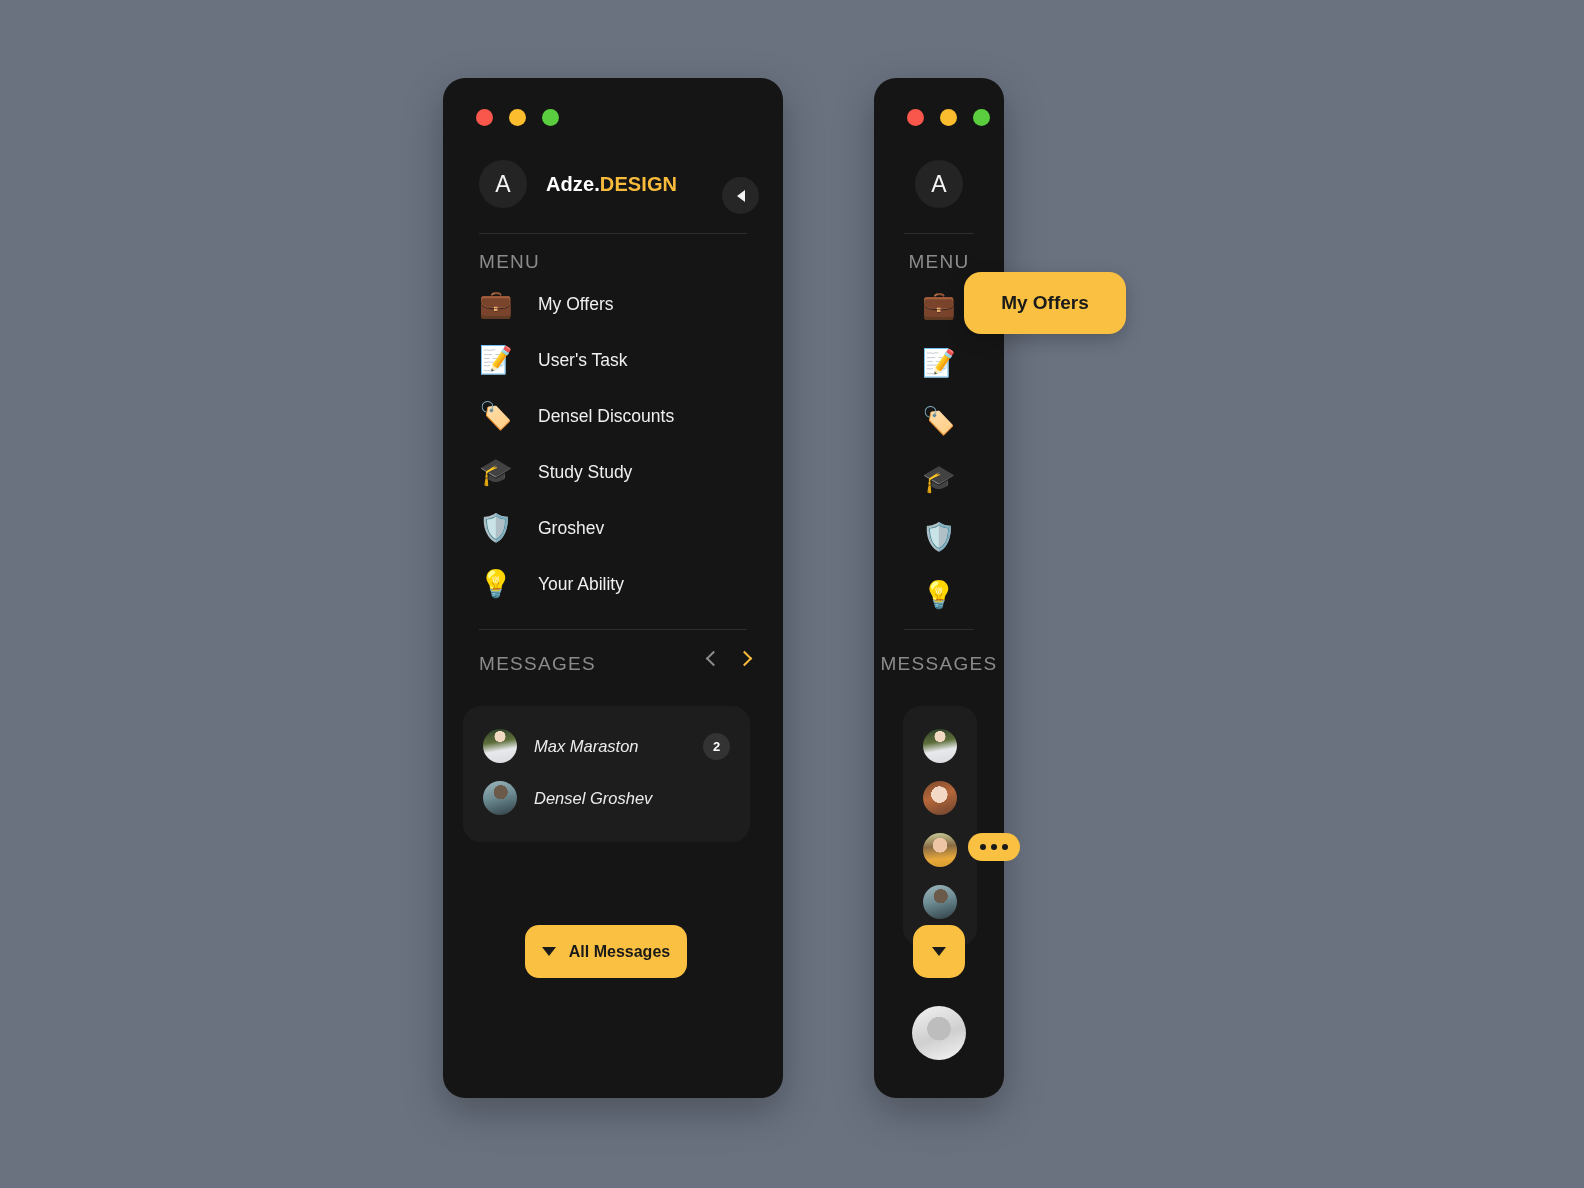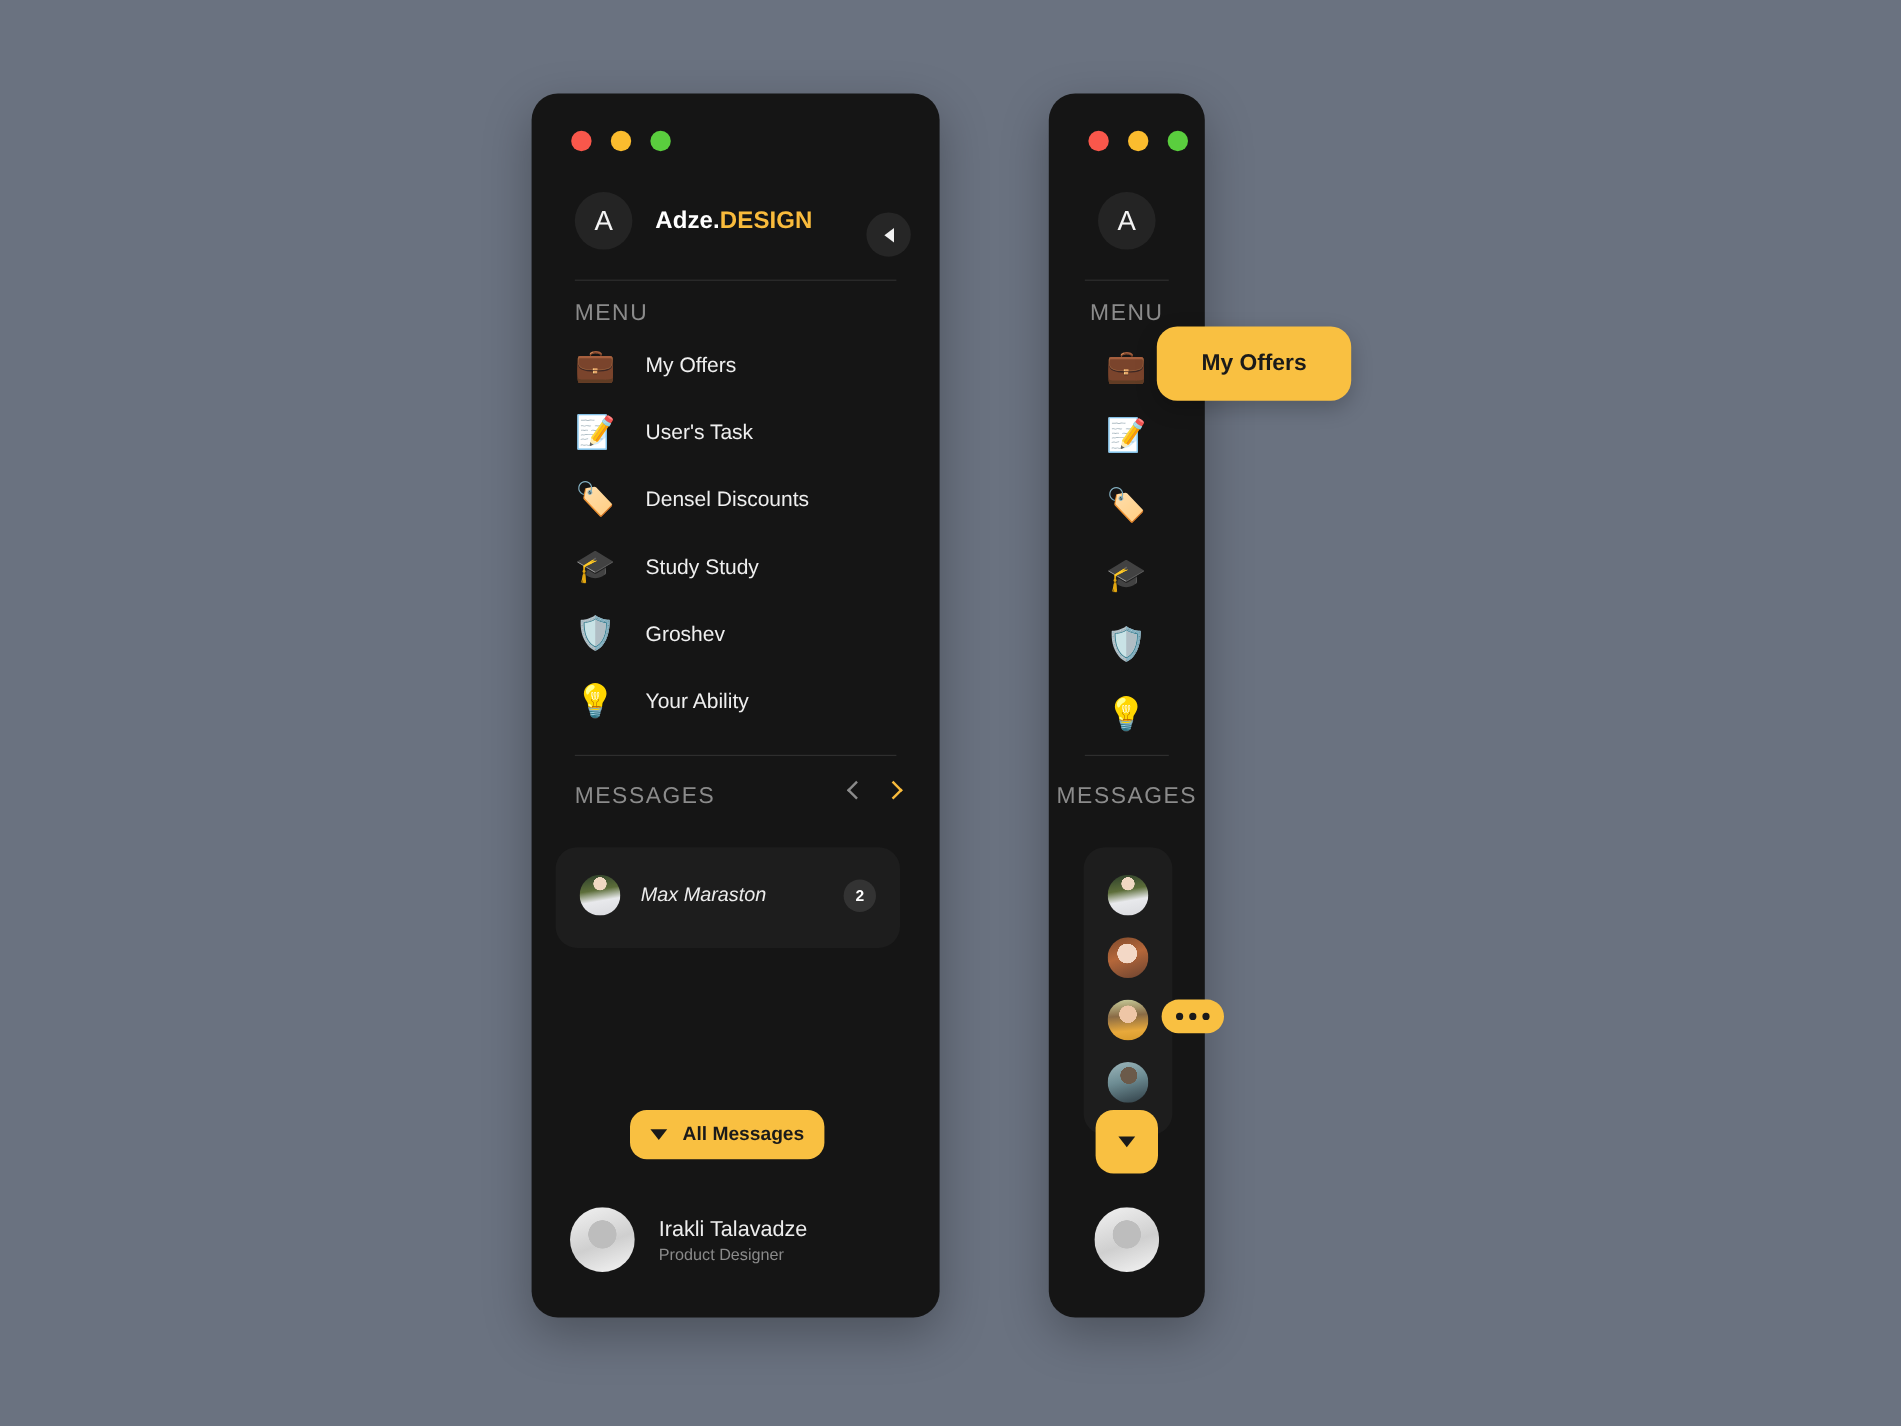--- a/index.html
+++ b/index.html
@@ -103,21 +103,21 @@
     font-size:16px; font-weight:700;
     display:flex; align-items:center; justify-content:center; gap:13px;
   }
   .caret-down {
     width:0;height:0;
     border-left:7px solid transparent;
     border-right:7px solid transparent;
     border-top:9px solid #1a1a1a;
   }
   #all-messages-btn {
-    position:absolute; left:525px; top:925px; width:162px; height:41px;
+    position:absolute; left:525px; top:925px; width:162px; height:53px;
     z-index:5;
   }
 
   
   .profile { position:absolute; display:flex; align-items:center; gap:20px; cursor:pointer; }
   .profile-av { width:54px;height:54px;border-radius:50%;background-size:cover;background-position:center 18%; }
   .profile-name { font-size:18px; color:#ededed; }
   .profile-role { font-size:13.5px; color:#8a8a8a; margin-top:3px; }
 
   
@@ -206,30 +206,28 @@
       <span class="chev right"></span>
     </div>
 
     <div class="msg-card" style="left:20px; top:628px; width:287px;">
       <div class="msg-row">
         <span class="avatar" style="background-image:radial-gradient(circle at 50% 22%, #f0d8c2 0 17%, transparent 18%),
                      linear-gradient(170deg,#2b3d2a 0%,#5d6e3a 38%,#e8e9ec 62%,#d9dade 100%);"></span>
         <span class="msg-name">Max Maraston</span>
         <span class="msg-badge">2</span>
       </div>
-    </div>
-
-    <div class="profile" style="left:32px; top:928px;">
-      <span class="profile-av" style="background-image:radial-gradient(circle at 50% 42%, #bdbdbd 0 28%, transparent 29%),
-                   linear-gradient(160deg,#f2f2f2 0%,#cfcfcf 55%,#f6f6f6 100%);"></span>
-      <span>
-        <div class="profile-name">Irakli Talavadze</div>
-        <div class="profile-role">Product Designer</div>
-      </span>
-    </div>
+      <div class="msg-row">
+        <span class="avatar" style="background-image:radial-gradient(circle at 52% 33%, #6b5a4a 0 24%, transparent 25%),
+                     linear-gradient(165deg,#9db7bc 0%,#6d8c93 45%,#2f3d45 100%);"></span>
+        <span class="msg-name">Densel Groshev</span>
+        <span class="msg-badge" style="background:transparent;"></span>
+      </div>
+    </div>
+
   </div>
 
   <button class="pill-yellow" id="all-messages-btn">
     <span class="caret-down"></span>
     <span>All Messages</span>
   </button>
 
   <div class="panel" id="panel-collapsed">
 
     <div class="traffic" style="left:33px; top:31px;">

